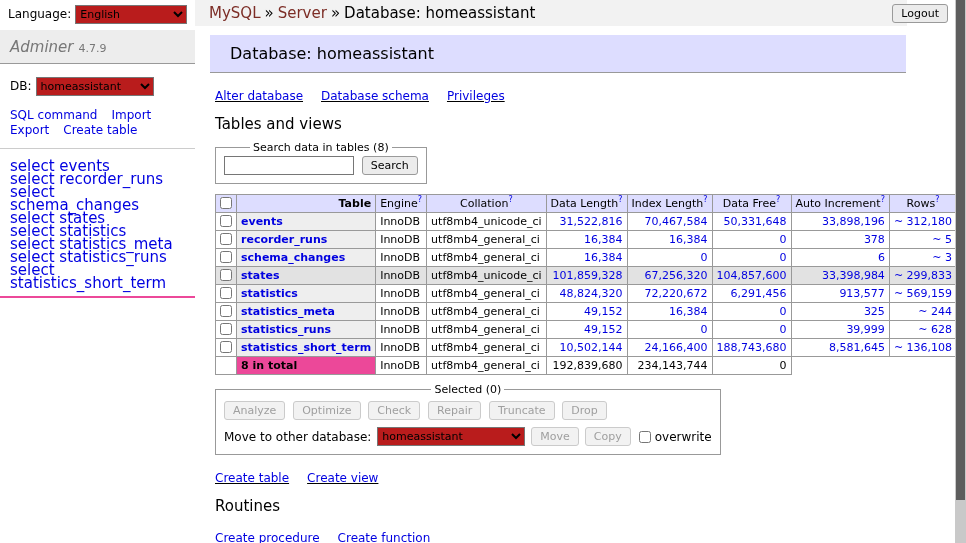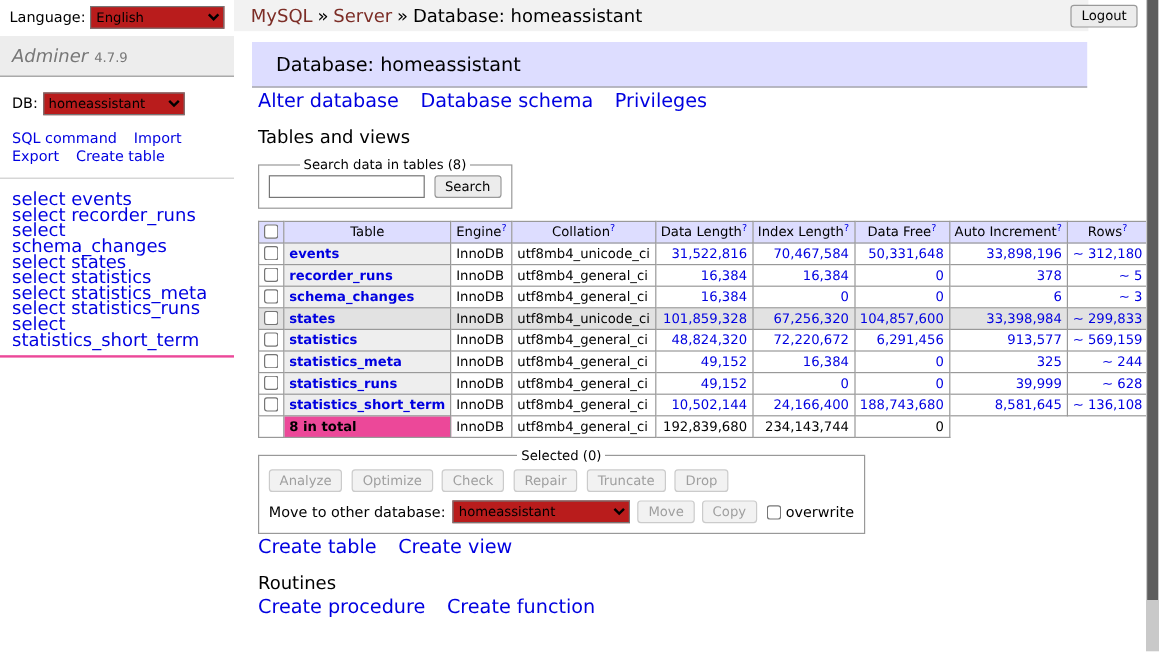--- a/index.html
+++ b/index.html
@@ -66,37 +66,37 @@
   .tables-list { padding: 11px 10px 6px; border-bottom: 2px solid #ec4899; font-size: 15px; line-height: 13px; }
 
   
   .content { position: absolute; left: 215px; top: 35px; width: 691px; }
   h2.page-title {
     margin: 0 0 0 -5px; padding: 9px 20px;
     background: var(--heading-bg, #ddf);
     border-bottom: 1px solid var(--border, #999);
     font-size: 16px; font-weight: normal;
   }
-  .inline-links { margin: 1px 0 0; font-size: 16px; }
+  .inline-links { margin: 16px 0 0; font-size: 12px; text-decoration: underline; }
   .inline-links a { margin-right: 18px; }
   h3.section { font-size: 15px; font-weight: normal; margin: 12px 0 0; }
   fieldset {
     display: inline-block; border: 1px solid var(--border, #999);
     margin: 8px 0 0; padding: 2px 8px 8px;
   }
   legend { font-size: 11px; padding: 0 3px; text-align: center; }
   .search-fs input { width: 130px; margin-right: 4px; }
 
   table.data { border-collapse: collapse; margin-top: 10px; font-size: 11px; white-space: nowrap; }
   .data td, .data th {
     border: 1px solid var(--border, #999);
     padding: 2px 4px; height: 18px; text-align: left; font-weight: normal;
   }
   .data thead td, .data thead th { background: var(--table-head-bg, #ddf); text-align: center; }
-  .data thead th { font-weight: normal; }
+  .data thead th { font-weight: bold; text-align: right; }
   .data thead a { color: var(--link, #0000e0); }
   .data tbody th { background: var(--row-header-bg, #eee); }
   .data tbody th a { font-weight: bold; }
   .data .num { text-align: right; }
   .data .checkcol { text-align: center; padding: 0 2px; }
   .data tr.hl td, .data tr.hl th { background: var(--highlight-bg, #e2e2e2); }
   .data tfoot th { background: #ec4899; font-weight: bold; }
   .data .nb { border: none; }
 
   .sel-actions { margin: 3px 0 7px; }

